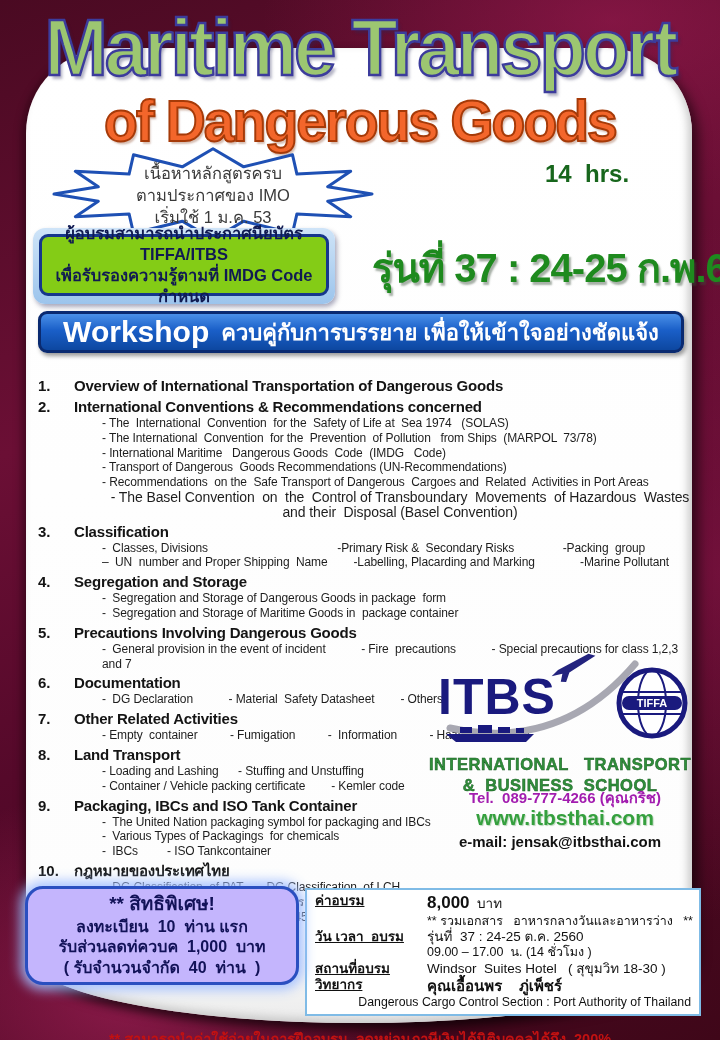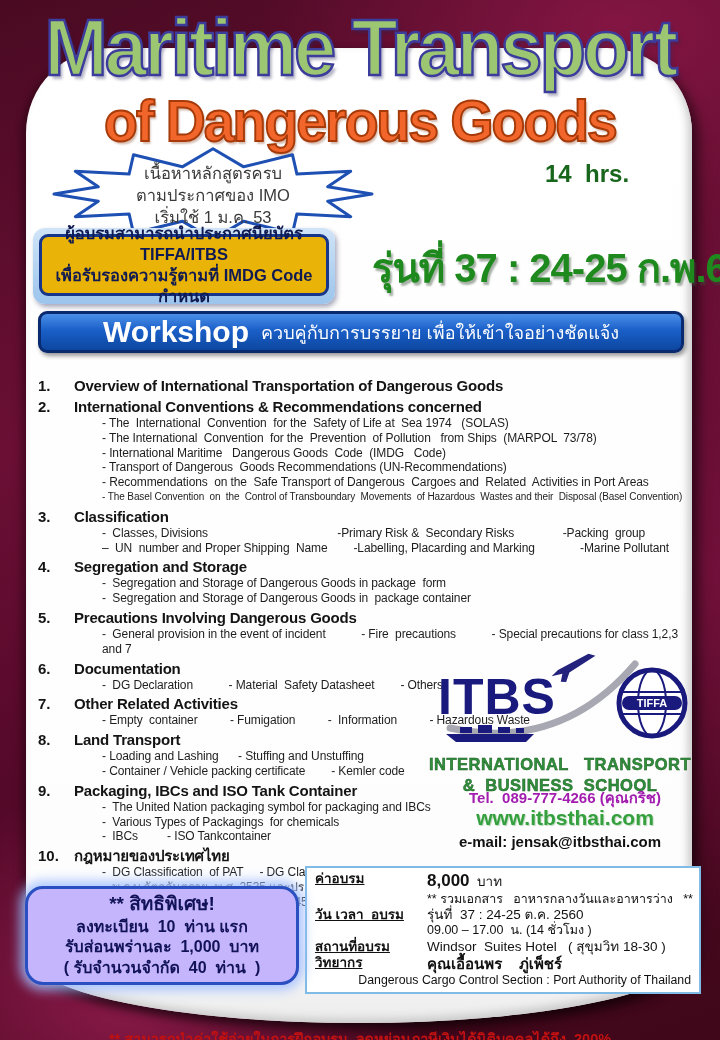--- a/index.html
+++ b/index.html
@@ -47,64 +47,64 @@
     font-size:16.5px; color:#3a3a3a; line-height:1.32; padding-top:4px;
   }
   
   .cert-panel {
     position:absolute; top:228px; left:33px; width:302px; height:76px;
     background:linear-gradient(180deg,#cfe4f8,#9cc4ec); border-radius:12px;
     box-shadow:2px 3px 5px rgba(0,0,60,.35);
   }
   .cert-box {
     position:absolute; top:234px; left:39px; width:290px; height:62px;
-    background:#eab308; border:3px solid #16368c; border-radius:9px;
+    background:#84cc16; border:3px solid #16368c; border-radius:9px;
     display:flex; flex-direction:column; align-items:center; justify-content:center;
     font-size:16.5px; font-weight:bold; color:#101a52; line-height:1.28; text-align:center;
   }
   .session {
     position:absolute; top:236px; left:372px; width:340px; text-align:center;
     font-size:40px; font-weight:bold; color:#1e8a1e; letter-spacing:-1px;
     text-shadow:2px 3px 2px rgba(60,80,60,.45); white-space:nowrap;
   }
   
   .banner {
     position:absolute; top:311px; left:38px; width:646px; height:42px;
     background:linear-gradient(180deg,#4a90e8 0%, #1a5fc8 45%, #0d47a0 100%);
     border:3px solid #0a2a70; border-radius:9px;
     display:flex; align-items:center; justify-content:center; gap:12px;
     box-shadow:2px 3px 4px rgba(0,0,0,.4);
   }
   .banner .b1 { font-size:30px; font-weight:bold; color:#fff; letter-spacing:0; }
-  .banner .b2 { font-size:18px; font-weight:normal; color:#fff; }
+  .banner .b2 { font-size:22px; font-weight:bold; color:#fff; }
   
   .syllabus { position:absolute; top:374px; left:30px; width:668px; color:#111; }
   .sec-head { display:flex; font-weight:bold; font-size:15px; line-height:19px; margin-top:2px; color:#141414; }
   .sec-num { width:44px; padding-left:8px; flex:none; }
   .sec-title { letter-spacing:-.2px; }
   .sub {
     padding-left:72px; font-size:12px; line-height:14.8px; color:#1d1d1d;
     white-space:pre-wrap; letter-spacing:-.1px;
   }
-  .sub.small { font-size:10px; }
+  .sub.small { font-size:14px;text-align:center; }
   
   .logo-block { position:absolute; top:648px; left:420px; width:280px; text-align:center; }
   .school-name {
     margin-top:2px; font-size:16.5px; font-weight:bold; color:#2f8f3a;
     -webkit-text-stroke:.5px #1c5e24; letter-spacing:.5px; line-height:1.25; white-space:pre-wrap;
   }
   .tel { position:absolute; top:786px; left:430px; width:270px; text-align:center;
     font-size:15px; font-weight:bold; color:#a21caf; white-space:pre-wrap; }
   .website { position:absolute; top:806px; left:430px; width:270px; text-align:center;
     font-size:21px; font-weight:bold; color:#35a03e; text-shadow:1px 1px 1px #bcd6bd; }
   .email { position:absolute; top:833px; left:420px; width:280px; text-align:center;
     font-size:15px; font-weight:bold; color:#111; }
   
   .info-box {
-    position:absolute; top:866px; left:305px; width:396px; height:128px;
+    position:absolute; top:888px; left:305px; width:396px; height:128px;
     background:#fff; border:2px solid #7fbbe6; padding:3px 6px 0 8px;
     font-size:13.5px; color:#111; line-height:1.22;
   }
   .irow { display:flex; }
   .ilabel { flex:none; width:112px; font-weight:bold; text-decoration:underline; white-space:pre-wrap; }
   .ival { white-space:pre-wrap; }
   .fee-num { font-weight:bold; font-size:17px; }
   .inote { padding-left:112px; font-size:12.5px; white-space:pre-wrap; }
   .speaker { font-weight:bold; font-size:15px; }
   .org { text-align:right; font-size:12.3px; padding-right:2px; }
@@ -183,21 +183,21 @@
       </div>
     <div class="sub">-  Classes, Divisions                                        -Primary Risk &amp;  Secondary Risks               -Packing  group</div>
     <div class="sub">–  UN  number and Proper Shipping  Name        -Labelling, Placarding and Marking              -Marine Pollutant</div>
   </div>
   <div class="sec">
     <div class="sec-head">
         <span class="sec-num">4.</span>
         <span class="sec-title">Segregation and Storage</span>
       </div>
     <div class="sub">-  Segregation and Storage of Dangerous Goods in package  form</div>
-    <div class="sub">-  Segregation and Storage of Dangerous Goods in  package container</div>
+    <div class="sub">-  Segregation and Storage of Maritime Goods in  package container</div>
   </div>
   <div class="sec">
     <div class="sec-head">
         <span class="sec-num">5.</span>
         <span class="sec-title">Precautions Involving Dangerous Goods</span>
       </div>
     <div class="sub">-  General provision in the event of incident           - Fire  precautions           - Special precautions for class 1,2,3 and 7</div>
   </div>
   <div class="sec">
     <div class="sec-head">
@@ -290,20 +290,20 @@
   <div class="irow">
     <span class="ilabel">วิทยากร</span>
     <span class="ival speaker">คุณเอื้อนพร    ภู่เพ็ชร์</span>
   </div>
   <div class="org">Dangerous Cargo Control Section : Port Authority of Thailand</div>
 </div>
 
 <div class="promo">
   <div class="p1">** สิทธิพิเศษ!</div>
   <div class="p2">ลงทะเบียน  10  ท่าน แรก</div>
-  <div class="p2">รับส่อนพร่านละ  1,000  บาท</div>
+  <div class="p2">รับส่วนลดท่ควบค  1,000  บาท</div>
   <div class="p2">( รับจำนวนจำกัด  40  ท่าน  )</div>
 </div>
 
 <div class="footer">
   <div>** สามารถนำค่าใช้จ่ายในการฝึกอบรม  ลดหย่อนภาษีเงินได้นิติบุคคลได้ถึง  200%</div>
   
 </div>
 
 </body></html>

